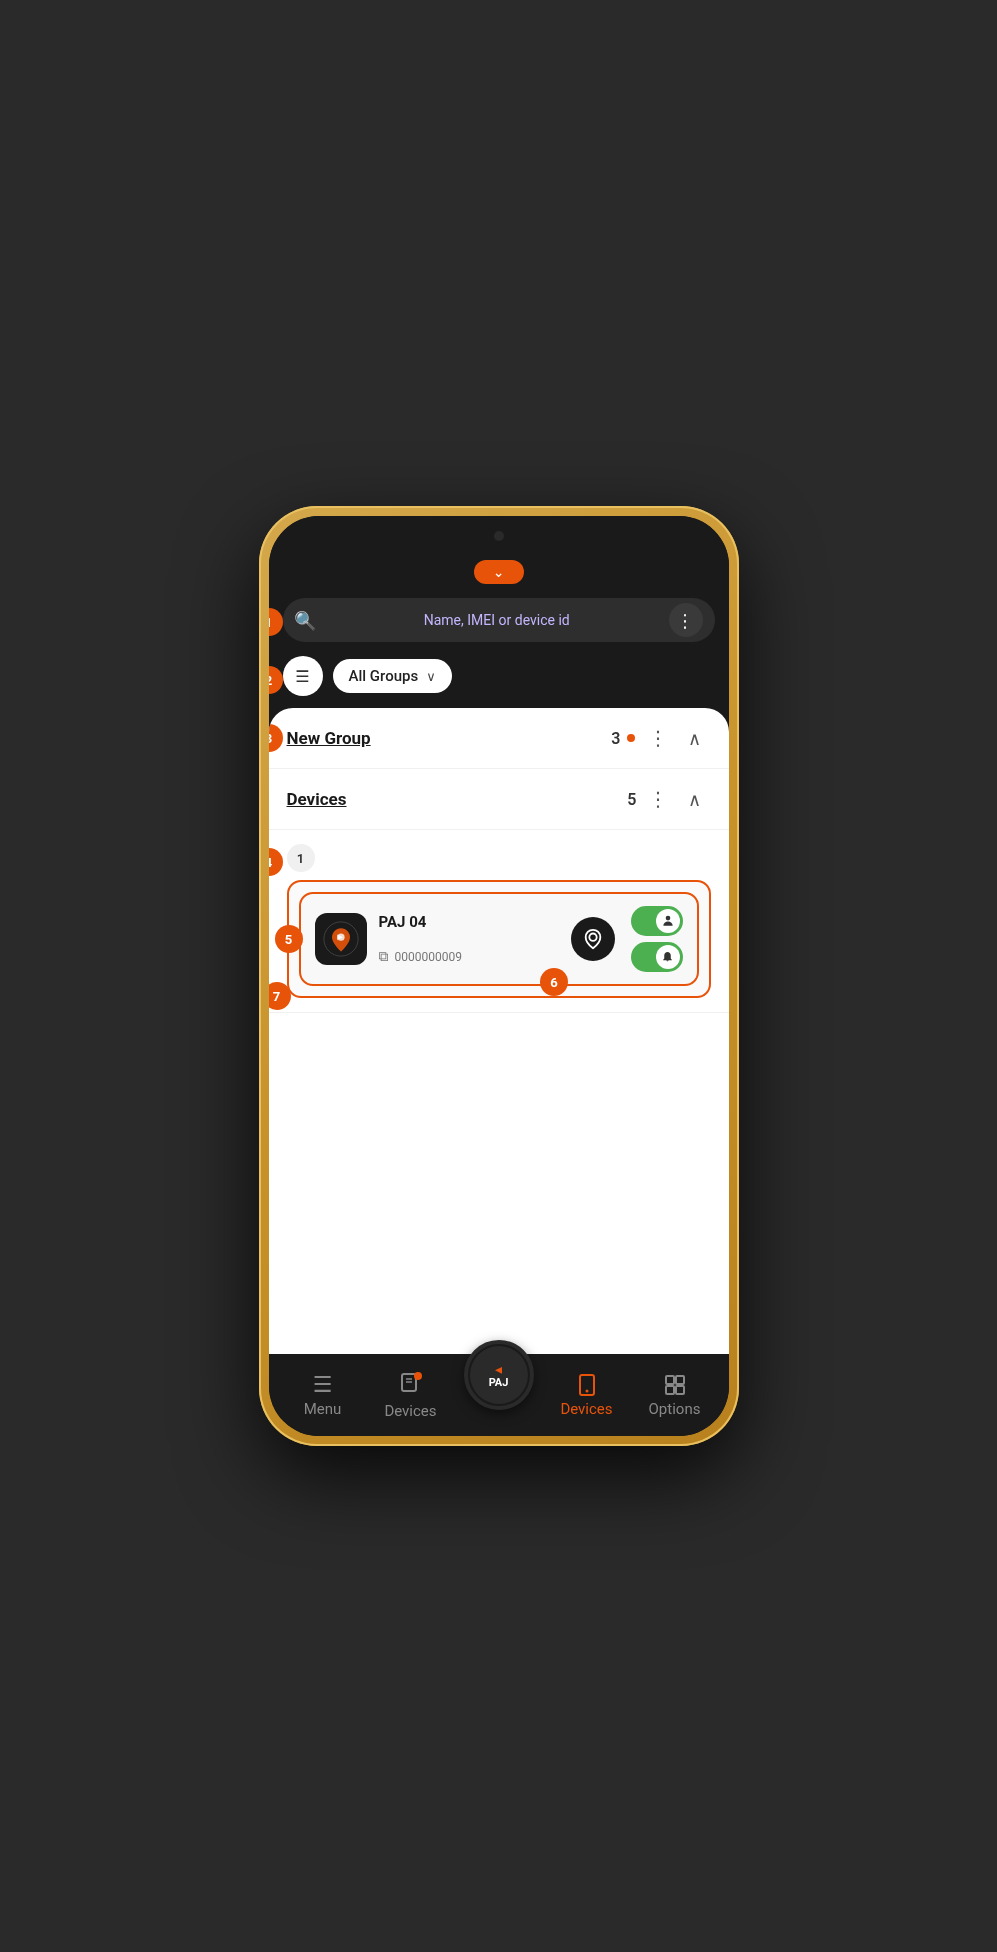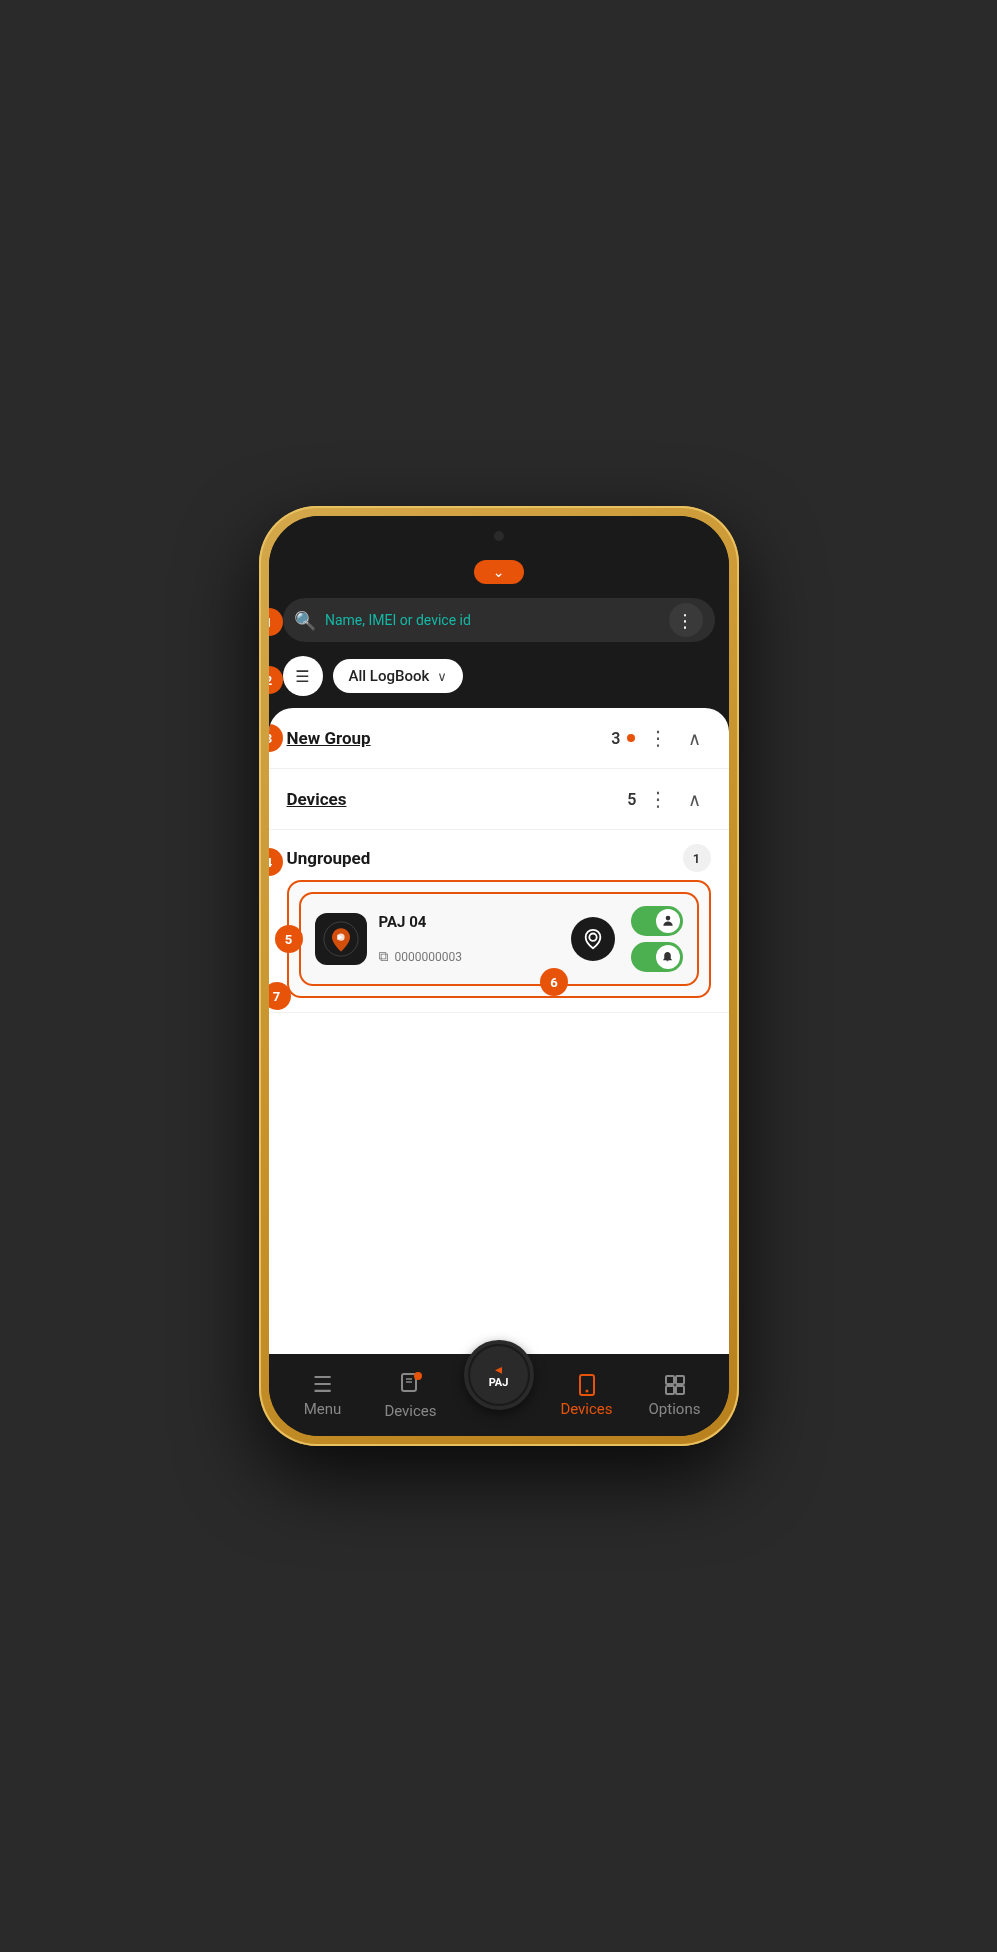--- a/index.html
+++ b/index.html
@@ -90,22 +90,23 @@
       padding: 0 12px;
       position: relative;
     }
     .search-icon-wrap {
       color: #888;
       font-size: 18px;
       margin-right: 8px;
     }
     .search-input-display {
       flex: 1;
-      color: #14b8a6;
+      color: #c4b5fd;
       font-size: 14px;
+      text-align: center;
     }
     .more-btn {
       width: 34px;
       height: 34px;
       background: #3a3a3a;
       border-radius: 50%;
       display: flex;
       align-items: center;
       justify-content: center;
       color: white;
@@ -444,21 +445,21 @@
       </div>
     </div>
 
     <div class="filter-row">
 
       <div class="annotation-num" style="position:absolute; left:-14px; top:50%; transform:translateY(-50%);">2</div>
       <div class="filter-btn">
         <span class="filter-icon">☰</span>
       </div>
       <div class="groups-dropdown">
-        <span class="groups-label">All LogBook</span>
+        <span class="groups-label">All Groups</span>
         <span class="chevron-down">∨</span>
       </div>
     </div>
 
     <div class="content-area">
 
       <div class="group-header" style="position:relative;">
 
         <div class="annotation-num" style="position:absolute; left:-14px; top:50%; transform:translateY(-50%);">3</div>
         <span class="group-name">New Group</span>
@@ -472,21 +473,20 @@
         <span class="group-name">Devices</span>
         <span class="group-count">5</span>
         <div class="group-more">⋮</div>
         <div class="group-collapse">∧</div>
       </div>
 
       <div class="ungrouped-section" style="position:relative;">
 
         <div class="annotation-num" style="position:absolute; left:-14px; top:18px;">4</div>
         <div class="ungrouped-header">
-          <span class="ungrouped-name">Ungrouped</span>
           <div class="count-badge">
             <span>1</span>
           </div>
         </div>
 
         <div class="red-outline-box" style="position:relative;">
 
           <div class="device-item" style="position:relative; margin-bottom:0;">
 
             <div class="annotation-num" style="position:absolute; left:-26px; top:50%; transform:translateY(-50%);">5</div>
@@ -499,21 +499,21 @@
                 <circle cx="20" cy="18" r="4" fill="white" opacity="0.8"></circle>
 
                 <path d="M16 15 L22 18 L16 21Z" fill="white"></path>
               </svg>
             </div>
 
             <div class="device-info">
               <div class="device-name">PAJ 04</div>
               <div class="device-imei-row">
                 <span class="copy-icon">⧉</span>
-                <span>0000000003</span>
+                <span>0000000009</span>
               </div>
             </div>
 
             <div class="device-right">
 
               <div class="annotation-num" style="position:absolute; bottom:-12px; left:64%; transform:translateX(-50%);">6</div>
               <div class="device-location-btn">
                 <svg width="22" height="22" viewBox="0 0 24 24">
                   <circle cx="12" cy="10" r="4" fill="none" stroke="white" stroke-width="2"></circle>
                   <path d="M12 2 C7.5 2 4 5.5 4 10 C4 16 12 22 12 22 C12 22 20 16 20 10 C20 5.5 16.5 2 12 2Z" fill="none" stroke="white" stroke-width="2"></path>

